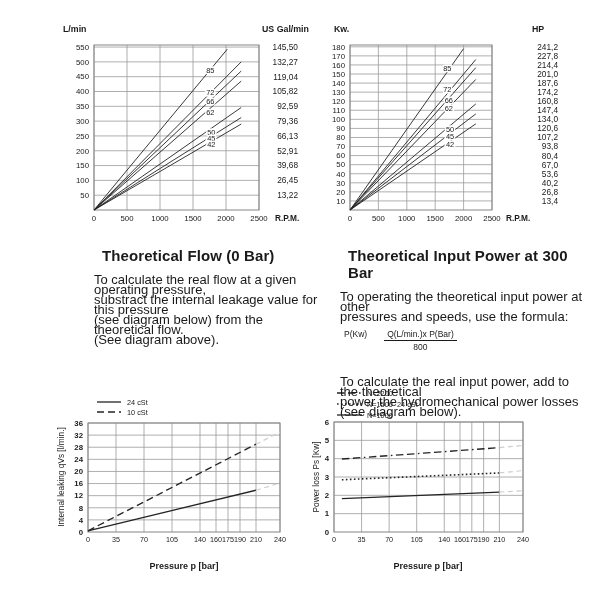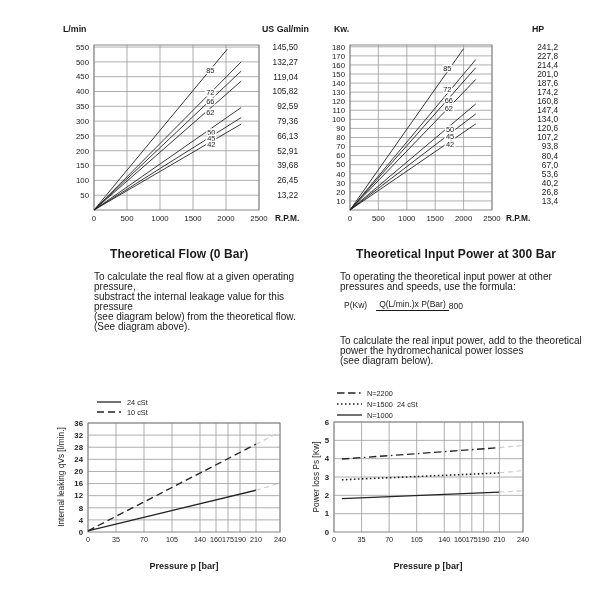--- a/index.html
+++ b/index.html
@@ -2,25 +2,25 @@
 <html><head>
 <meta charset="utf-8">
 <style>
   html,body{margin:0;padding:0;}
   body{
     width:600px;height:600px;background:#ffffff;position:relative;overflow:hidden;
     font-family:"Liberation Sans",sans-serif;color:#1a1a1a;
   }
   svg{position:absolute;overflow:visible;}
   .txt{position:absolute;}
-  .txt h4{font-size:12px;font-weight:bold;margin:0 0 11px 16px;letter-spacing:.1px;}
-  .txt p{font-size:10px;line-height:10px;margin:0;white-space:pre-line;}
+  .txt h4{font-size:15px;font-weight:bold;margin:0 0 11px 8px;letter-spacing:.1px;}
+  .txt p{font-size:13px;line-height:10px;margin:0;white-space:pre-line;}
   .txt p.gap{margin-top:25px;}
-  .formula{display:flex;align-items:center;gap:9px;font-size:8.5px;margin:7px 0 4px 4px;}
-  .frac{display:inline-flex;flex-direction:row;align-items:center;line-height:10px;}
+  .formula{display:flex;align-items:flex-start;gap:17px;font-size:8.5px;margin:7px 0 4px 4px;}
+  .frac{display:inline-flex;flex-direction:column;align-items:center;line-height:10px;}
   .frac .num{padding:0 3px 1px 3px;border-bottom:1px solid #1a1a1a;}
   .frac .den{padding-top:1px;}
 </style>
 </head>
 <body>
 
 <svg id="svg-flow" width="255" height="216" style="left: 55px; top: 14px;">
     <g>
       <line x1="39" y1="31" x2="39" y2="196" stroke="#9a9a9a" stroke-width="0.8"></line>
       <line x1="72" y1="31" x2="72" y2="196" stroke="#9a9a9a" stroke-width="0.8"></line>

